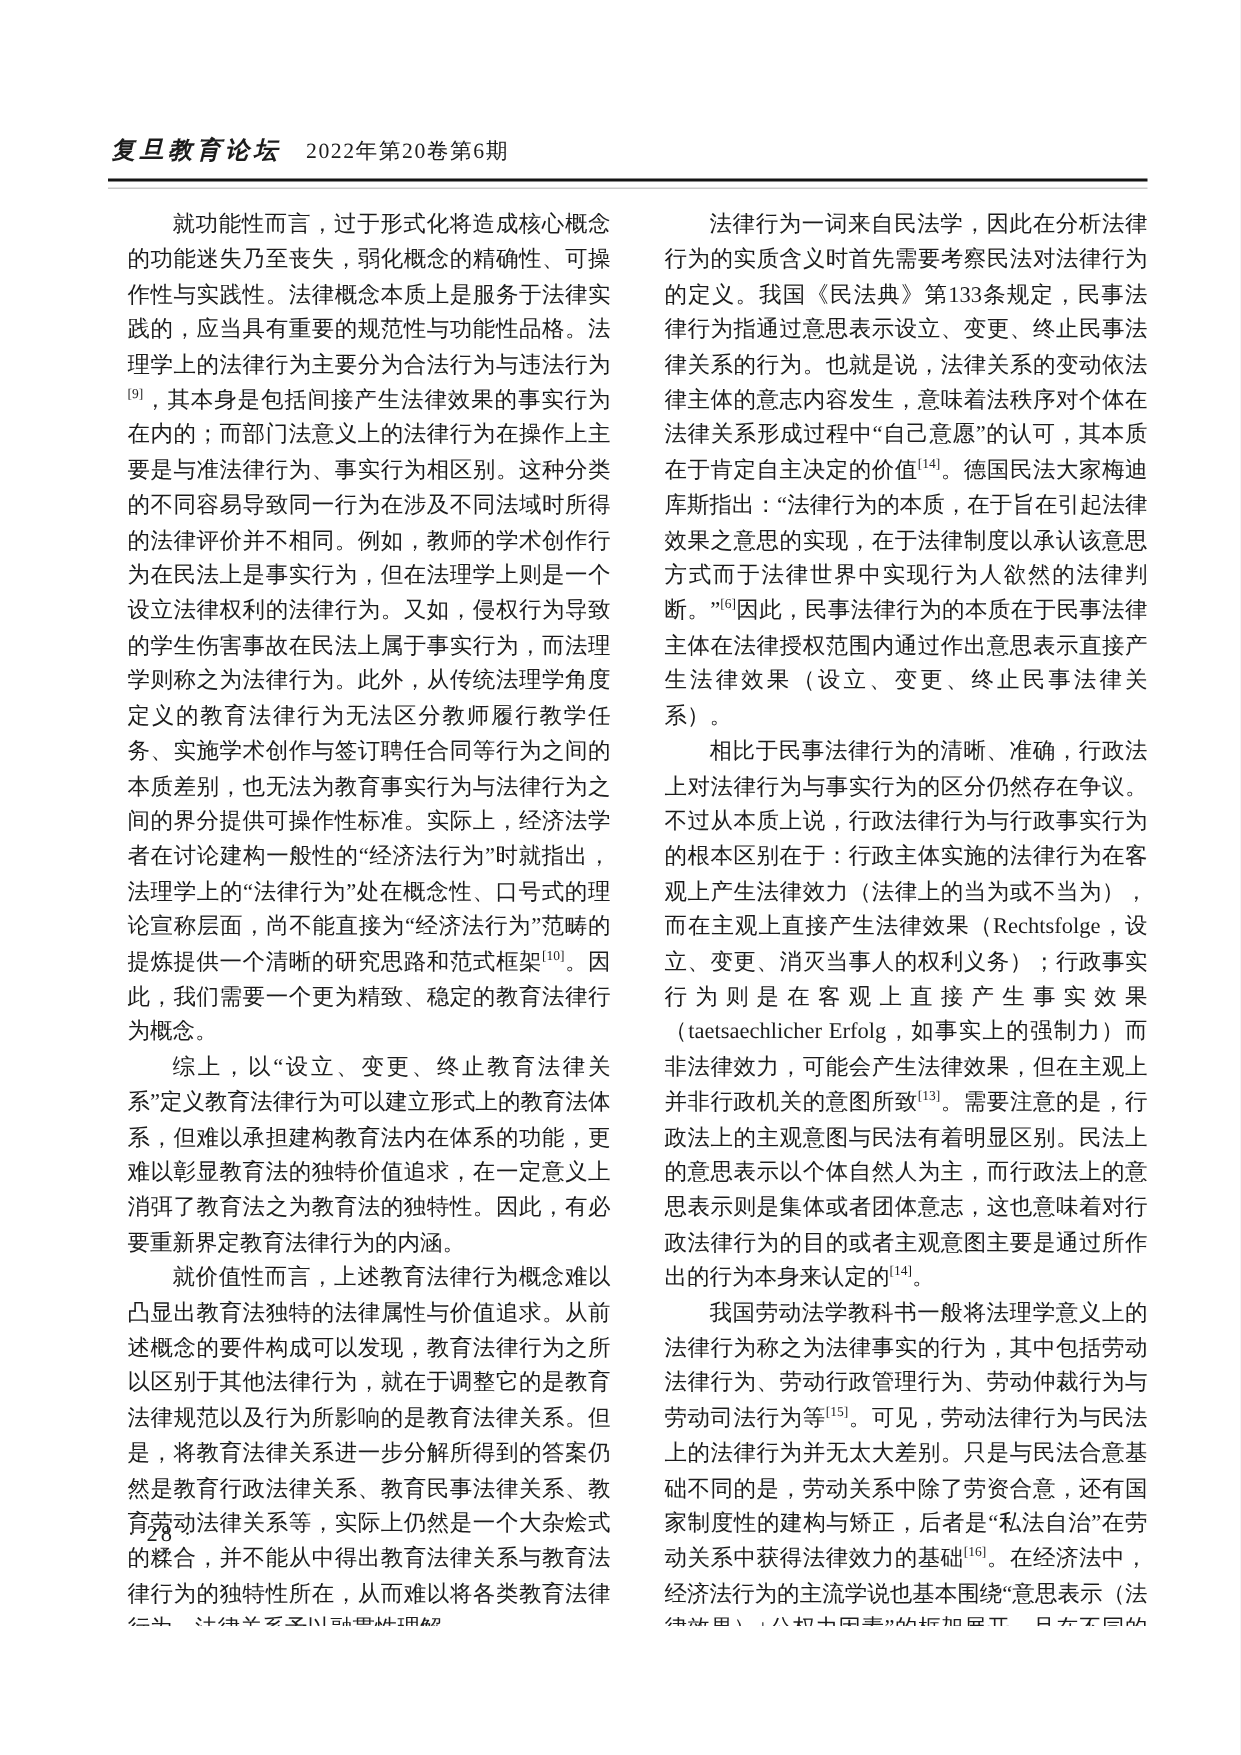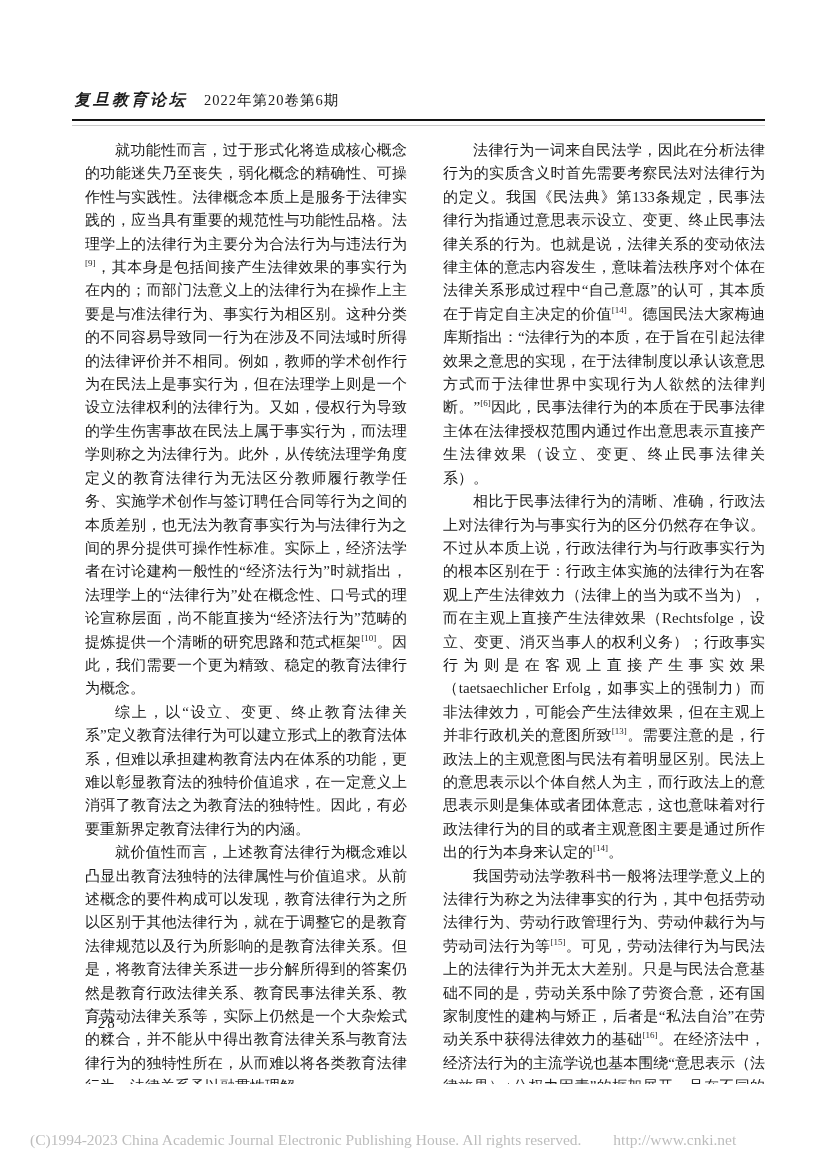--- a/index.html
+++ b/index.html
@@ -128,18 +128,14 @@
     <div class="col">
       <p class="para">法律行为一词来自民法学，因此在分析法律行为的实质含义时首先需要考察民法对法律行为的定义。我国《民法典》第133条规定，民事法律行为指通过意思表示设立、变更、终止民事法律关系的行为。也就是说，法律关系的变动依法律主体的意志内容发生，意味着法秩序对个体在法律关系形成过程中“自己意愿”的认可，其本质在于肯定自主决定的价值<sup class="ref">[14]</sup>。德国民法大家梅迪库斯指出：“法律行为的本质，在于旨在引起法律效果之意思的实现，在于法律制度以承认该意思方式而于法律世界中实现行为人欲然的法律判断。”<sup class="ref">[6]</sup>因此，民事法律行为的本质在于民事法律主体在法律授权范围内通过作出意思表示直接产生法律效果（设立、变更、终止民事法律关系）。</p>
       <p class="para">相比于民事法律行为的清晰、准确，行政法上对法律行为与事实行为的区分仍然存在争议。不过从本质上说，行政法律行为与行政事实行为的根本区别在于：行政主体实施的法律行为在客观上产生法律效力（法律上的当为或不当为），而在主观上直接产生法律效果（Rechtsfolge，设立、变更、消灭当事人的权利义务）；行政事实行为则是在客观上直接产生事实效果（taetsaechlicher Erfolg，如事实上的强制力）而非法律效力，可能会产生法律效果，但在主观上并非行政机关的意图所致<sup class="ref">[13]</sup>。需要注意的是，行政法上的主观意图与民法有着明显区别。民法上的意思表示以个体自然人为主，而行政法上的意思表示则是集体或者团体意志，这也意味着对行政法律行为的目的或者主观意图主要是通过所作出的行为本身来认定的<sup class="ref">[14]</sup>。</p>
       <p class="para">我国劳动法学教科书一般将法理学意义上的法律行为称之为法律事实的行为，其中包括劳动法律行为、劳动行政管理行为、劳动仲裁行为与劳动司法行为等<sup class="ref">[15]</sup>。可见，劳动法律行为与民法上的法律行为并无太大差别。只是与民法合意基础不同的是，劳动关系中除了劳资合意，还有国家制度性的建构与矫正，后者是“私法自治”在劳动关系中获得法律效力的基础<sup class="ref">[16]</sup>。在经济法中，经济法行为的主流学说也基本围绕“意思表示（法律效果）+公权力因素”的框架展开，且在不同的表述之下蕴含着一些共同性认识，比如都强调经济法行为的意志性、客观性与法律效果性等。</p>
     </div>
 
   </div>
 
   <div class="page-number">· 28 ·</div>
 
-  <div class="footer">
-    <span>(C)1994-2023 China Academic Journal Electronic Publishing House. All rights reserved.</span>
-    <span class="url">http://www.cnki.net</span>
-  </div>
 
 </div>
 
 </body></html>

